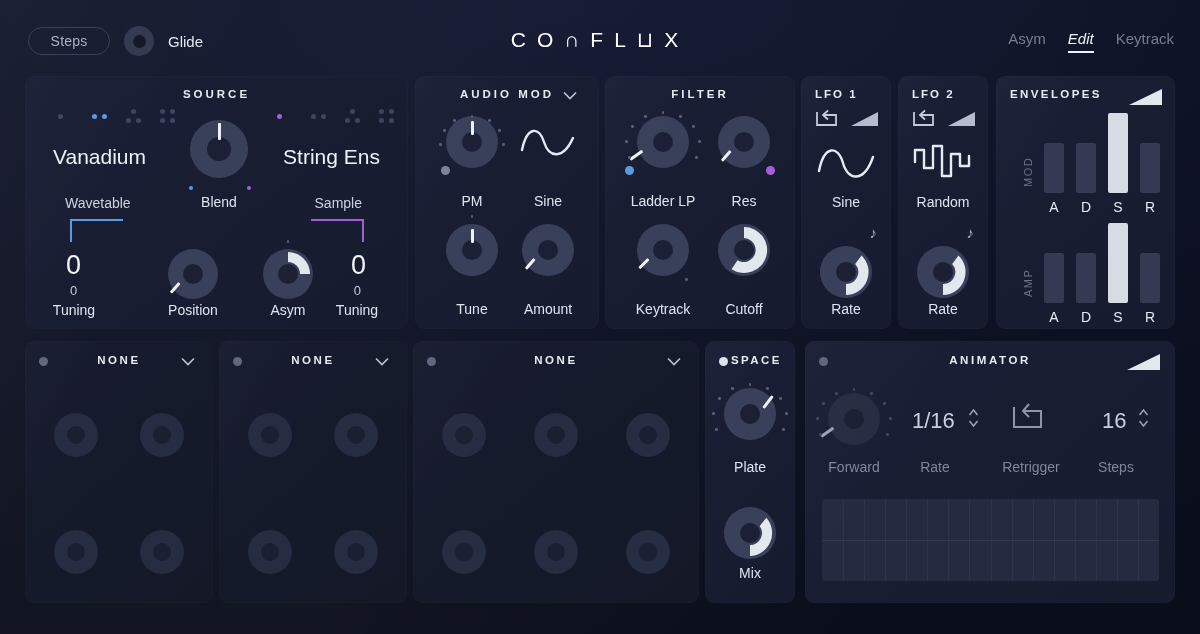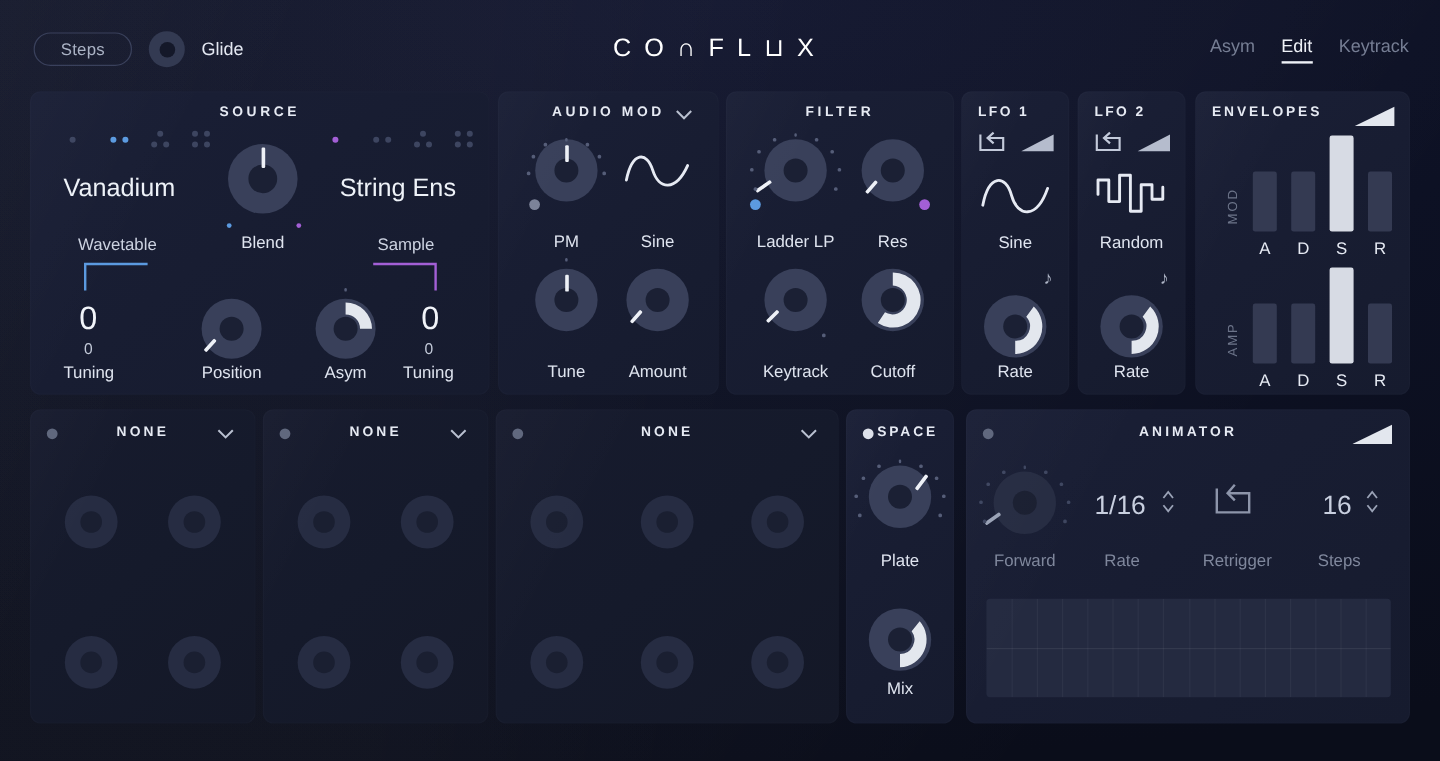--- a/index.html
+++ b/index.html
@@ -40,21 +40,21 @@
   .logo {
     position:absolute; left:0; top:28px; width:1200px;
     text-align:center; font-size:21px; letter-spacing:11px;
     color:#ffffff; font-weight:400;
     font-family:"Liberation Sans", sans-serif;
   }
   .logo span { display:inline-block; }
 
   .nav { position:absolute; right:26px; top:30px; display:flex; gap:22px; align-items:flex-start; }
   .nav .item { font-size:15px; color:#757d93; position:relative; padding-bottom:6px; }
-  .nav .item.active { color:#eef1f7; }
+  .nav .item.active { color:#eef1f7;font-style:italic; }
   .nav .item.active::after {
     content:""; position:absolute; left:0; right:0; bottom:0; height:2px; background:#eef1f7;
   }
 
   
   .panel {
     position:absolute; border-radius:9px;
     background:linear-gradient(140deg,#1a1f36 0%,#181d32 45%,#161b2e 100%);
     box-shadow:inset 0 0 0 1px rgba(255,255,255,0.015);
     overflow:hidden;

